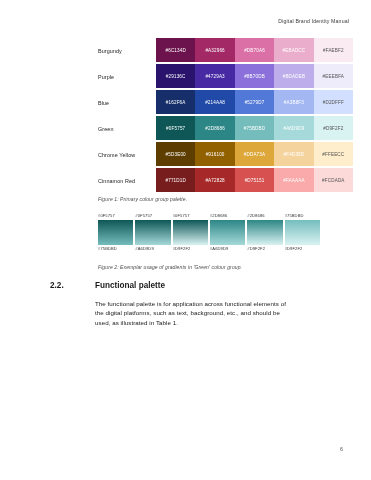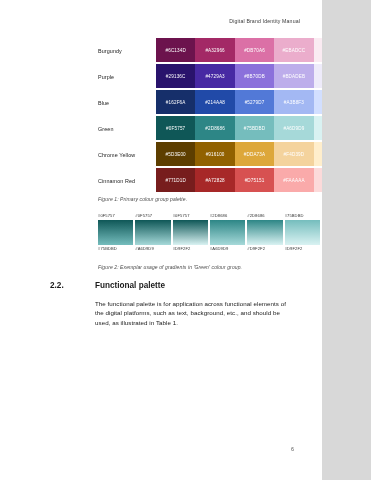--- a/index.html
+++ b/index.html
@@ -5,21 +5,21 @@
   html, body {
     margin: 0;
     padding: 0;
     background: #d8d8d8;
   }
   body {
     font-family: "Liberation Sans", sans-serif;
   }
   .page {
     position: relative;
-    width: 322px;
+    width: 371px;
     height: 480px;
     background: #ffffff;
     overflow: hidden;
     box-sizing: border-box;
   }
   .doc-header {
     position: absolute;
     top: 18px;
     right: 22px;
     font-size: 5.2px;

